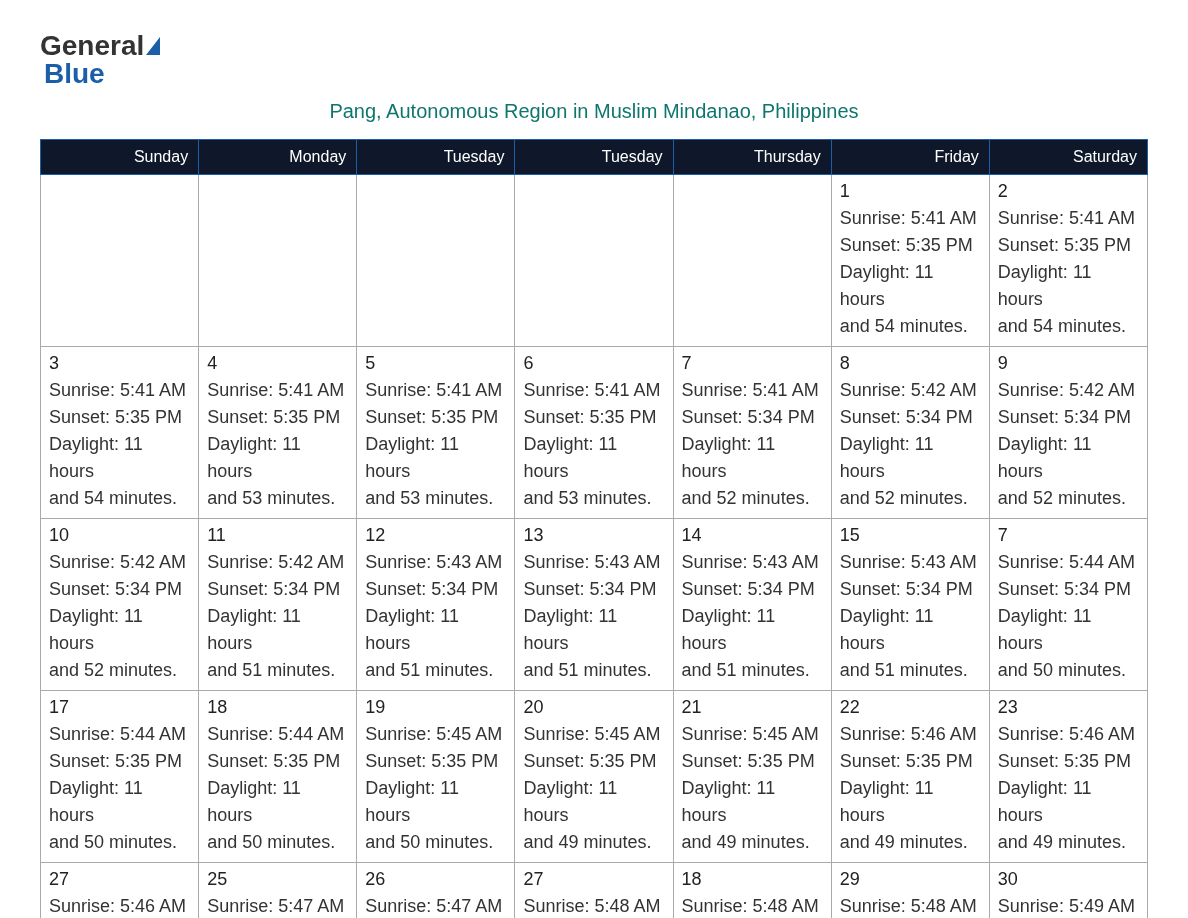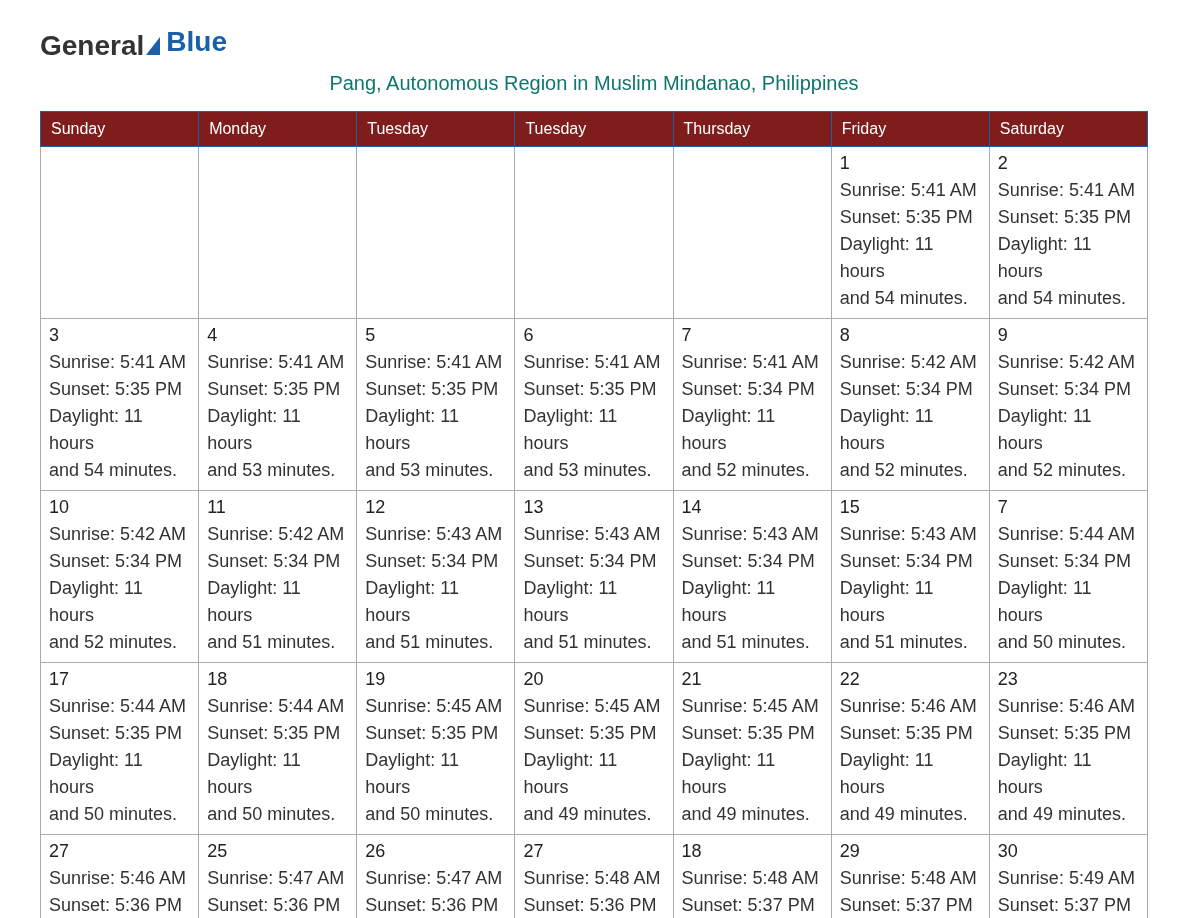--- a/index.html
+++ b/index.html
@@ -11,21 +11,21 @@
       min-height: 918px;
     }
     .header-area {
       display: flex;
       justify-content: space-between;
       align-items: flex-start;
       margin-bottom: 10px;
     }
     .logo-area {
       display: flex;
-      flex-direction: row;
+      flex-direction: column;
       align-items: flex-start;
     }
     .logo-text {
       display: flex;
       align-items: center;
       font-size: 28px;
       font-weight: bold;
       color: #333;
     }
     .logo-general { color: #333; }
@@ -56,26 +56,26 @@
       color: #0f766e;
       margin-bottom: 16px;
       font-weight: normal;
     }
     .calendar {
       width: 100%;
       border-collapse: collapse;
       border: 1px solid #999;
     }
     .calendar th {
-      background-color: #7f1d1d;
+      background-color: #0f172a;
       color: #fff;
       font-size: 16px;
       font-weight: normal;
       padding: 8px 10px;
-      text-align: left;
+      text-align: right;
       border: 1px solid #1a5fa8;
     }
     .calendar td {
       vertical-align: top;
       border: 1px solid #aaa;
       padding: 6px 8px;
       width: calc(100% / 7);
       min-height: 110px;
       height: 110px;
       background: #fff;

